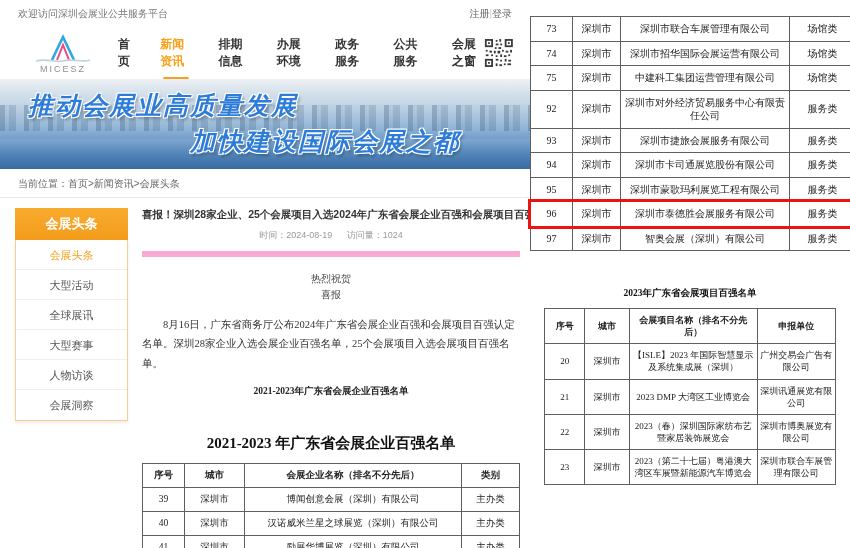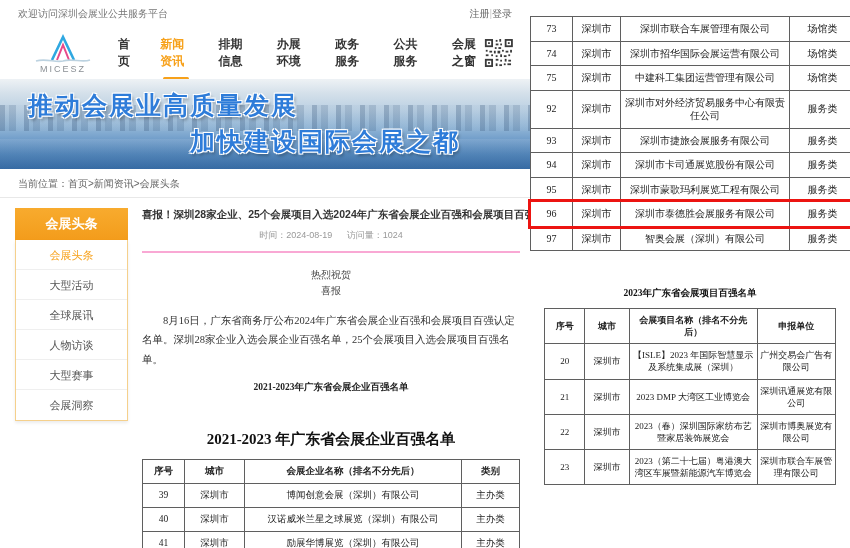--- a/index.html
+++ b/index.html
@@ -29,21 +29,21 @@
       bottom:-4px; width:26px; height:3px; background:#f7a11a; border-radius:2px; }
   .qr { margin-left:auto; width:38px; height:38px; background:#fff; }
 
   .banner { position:relative; height:90px; overflow:hidden;
     background:linear-gradient(180deg,#eef2f5 0%,#d4e0ea 16%,#bcd1e3 34%,#96b9d8 52%,#6f9cc9 68%,#4c81b7 84%,#3a6ea8 100%); }
   .banner::before { content:""; position:absolute; left:0; right:0; top:26px; height:26px; opacity:.45;
     background:repeating-linear-gradient(90deg, rgba(70,100,135,.8) 0 5px, rgba(120,150,180,.35) 5px 9px,
       rgba(70,100,135,.55) 9px 16px, rgba(160,185,210,.3) 16px 24px); }
   .banner::after { content:""; position:absolute; left:0; right:0; bottom:0; height:30px; opacity:.5;
     background:linear-gradient(180deg, rgba(255,255,255,.18), rgba(40,90,140,.35)); }
-  .banner .bl { position:absolute; font-weight:bold; font-size:25px; letter-spacing:2px;
+  .banner .bl { position:absolute; font-weight:bold; font-style:italic; font-size:25px; letter-spacing:2px;
     color:#2e7cd9; white-space:nowrap; z-index:2;
     text-shadow:-1px -1px 0 #fff, 1px -1px 0 #fff, -1px 1px 0 #fff, 1px 1px 0 #fff, 2px 3px 3px rgba(0,0,0,.28); }
   .banner .line1 { left:28px; top:10px; }
   .banner .line2 { left:190px; top:46px; }
 
   .breadcrumb { padding:8px 18px 6px; font-size:10px; color:#666; border-bottom:1px solid #e8e8e8; }
   .breadcrumb .bc-path { color:#666; cursor:pointer; }
 
   .content { position:relative; padding-top:10px; }
 
@@ -52,21 +52,21 @@
       text-align:center; height:32px; line-height:32px; }
   .side-list { border:1px solid #f5d08c; border-top:none; box-shadow:0 2px 3px rgba(0,0,0,.08); }
   .side-item { height:30px; line-height:30px; text-align:center; font-size:11px; color:#555;
       border-bottom:1px solid #efefef; cursor:pointer; background:#fff; }
   .side-item:last-child { border-bottom:none; }
   .side-item.active { color:#f7a11a; }
 
   .article { margin-left:142px; width:378px; }
   .article-title { font-size:10.5px; font-weight:bold; text-align:center; white-space:nowrap; color:#333; }
   .article-meta { text-align:center; font-size:9px; color:#999; margin-top:7px; padding-bottom:9px;
-      border-bottom:2px solid #f9a8d4; }
+      border-bottom:6px solid #f9a8d4; }
   .article-meta span { margin:0 6px; }
   .congrats { text-align:center; font-size:10px; color:#444; line-height:1.6; margin-top:14px;
       font-family:"Liberation Serif", serif; }
   .paragraph { margin-top:12px; font-size:10.5px; line-height:1.85; color:#333; text-indent:2em;
       font-family:"Liberation Serif", serif; }
   .subheading { margin-top:12px; text-align:center; font-size:9.5px; font-weight:bold;
       font-family:"Liberation Serif", serif; color:#222; }
 
   .tbl-title { text-align:center; font-weight:bold; font-family:"Liberation Serif", serif; color:#111; }
   .article .tbl-title { font-size:15px; margin-top:36px; }
@@ -178,22 +178,22 @@
     <span data-name="breadcrumb-prefix">当前位置：</span><span class="bc-path" data-name="breadcrumb-path">首页&gt;新闻资讯&gt;会展头条</span>
   </div>
 
   <div class="content" data-name="content-area">
     <div class="sidebar" data-name="sidebar">
       <div class="side-header" data-name="sidebar-header">会展头条</div>
       <div class="side-list" data-name="sidebar-menu">
           <div class="side-item active" data-name="sidebar-item-会展头条">会展头条</div>
           <div class="side-item" data-name="sidebar-item-大型活动">大型活动</div>
           <div class="side-item" data-name="sidebar-item-全球展讯">全球展讯</div>
+          <div class="side-item" data-name="sidebar-item-大型赛事">大型赛事</div>
           <div class="side-item" data-name="sidebar-item-人物访谈">人物访谈</div>
-          <div class="side-item" data-name="sidebar-item-大型赛事">大型赛事</div>
           <div class="side-item" data-name="sidebar-item-会展洞察">会展洞察</div>
         </div>
     </div>
 
     <div class="article" data-name="article">
       <div class="article-title" data-name="article-title">喜报！深圳28家企业、25个会展项目入选2024年广东省会展企业百强和会展项目百强认定名单</div>
       <div class="article-meta" data-name="article-meta">
         <span data-name="article-time">时间：2024-08-19</span>
         <span data-name="article-views">访问量：1024</span>
       </div>

